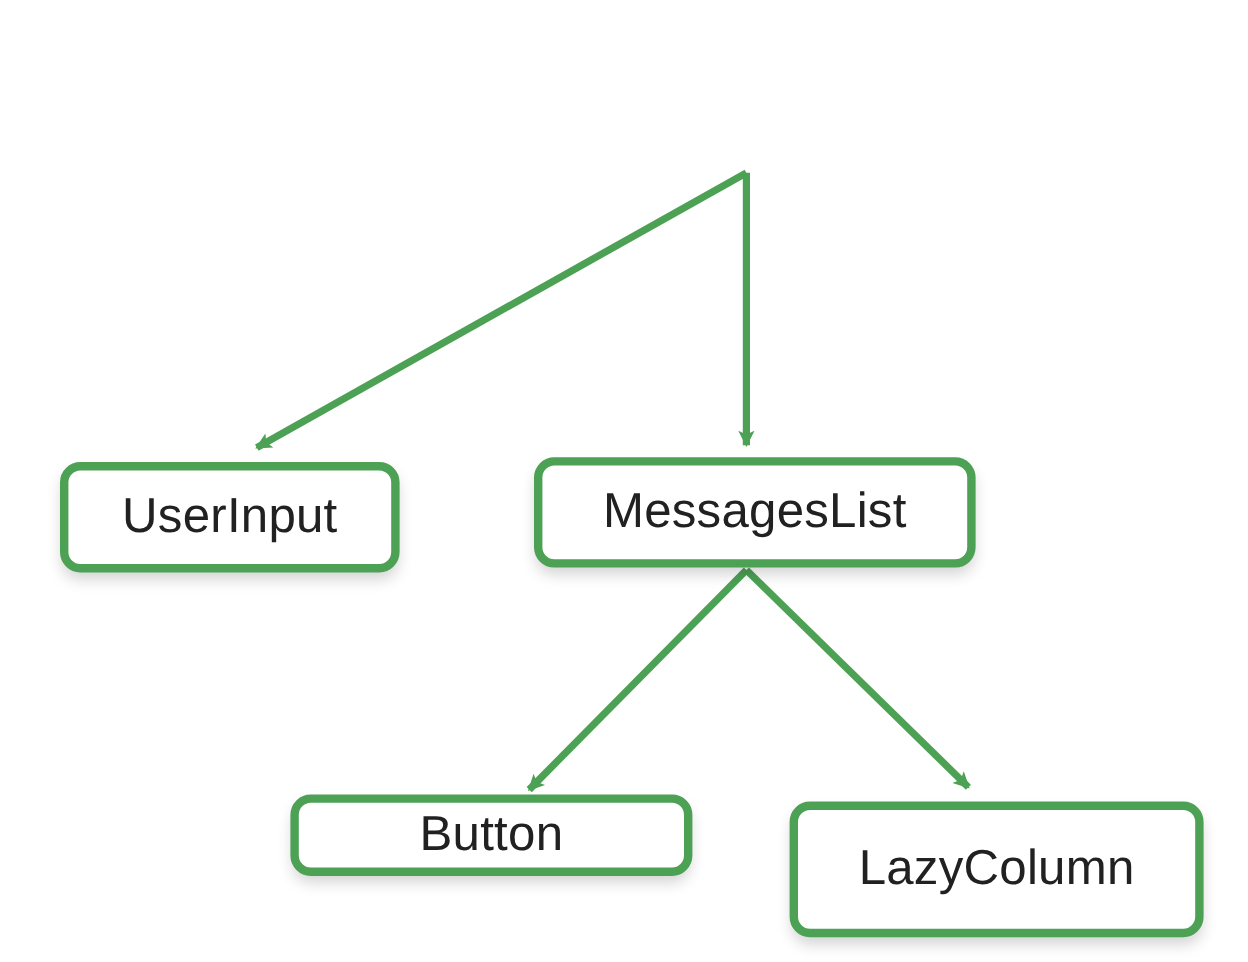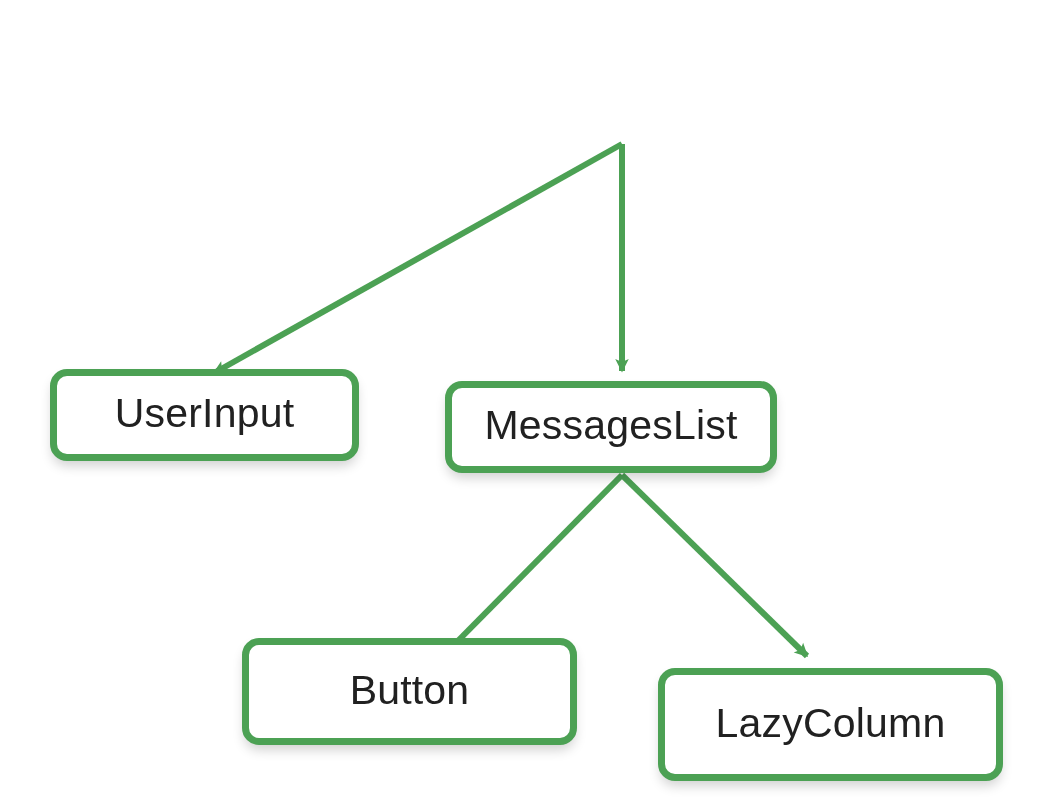--- a/index.html
+++ b/index.html
@@ -41,23 +41,23 @@
   .node .label {
     font-size: 41px;
     font-weight: 500;
     color: var(--text);
     letter-spacing: 0.2px;
     white-space: nowrap;
     line-height: 1;
     padding-bottom: 3px;
   }
   .node-conversation-screen { left: 343px; top: 49px;  width: 512px; height: 96px; }
-  .node-user-input          { left: 50px;  top: 369px; width: 309px; height: 92px; }
-  .node-messages-list       { left: 445px; top: 381px; width: 332px; height: 92px; }
-  .node-button              { left: 242px; top: 638px; width: 335px; height: 107px; }
+  .node-user-input          { left: 50px;  top: 385px; width: 283px; height: 92px; }
+  .node-messages-list       { left: 445px; top: 381px; width: 368px; height: 92px; }
+  .node-button              { left: 242px; top: 662px; width: 335px; height: 68px; }
   .node-lazy-column         { left: 658px; top: 668px; width: 345px; height: 113px; }
 </style>
 </head>
 <body>
 
 <div class="canvas">
 
   <svg class="edges" viewBox="0 0 1040 802" xmlns="http://www.w3.org/2000/svg" aria-hidden="true">
     <defs>
       <marker id="arrow" markerUnits="userSpaceOnUse" markerWidth="16" markerHeight="15" viewBox="0 0 10 10" refX="8.5" refY="5" orient="auto">

